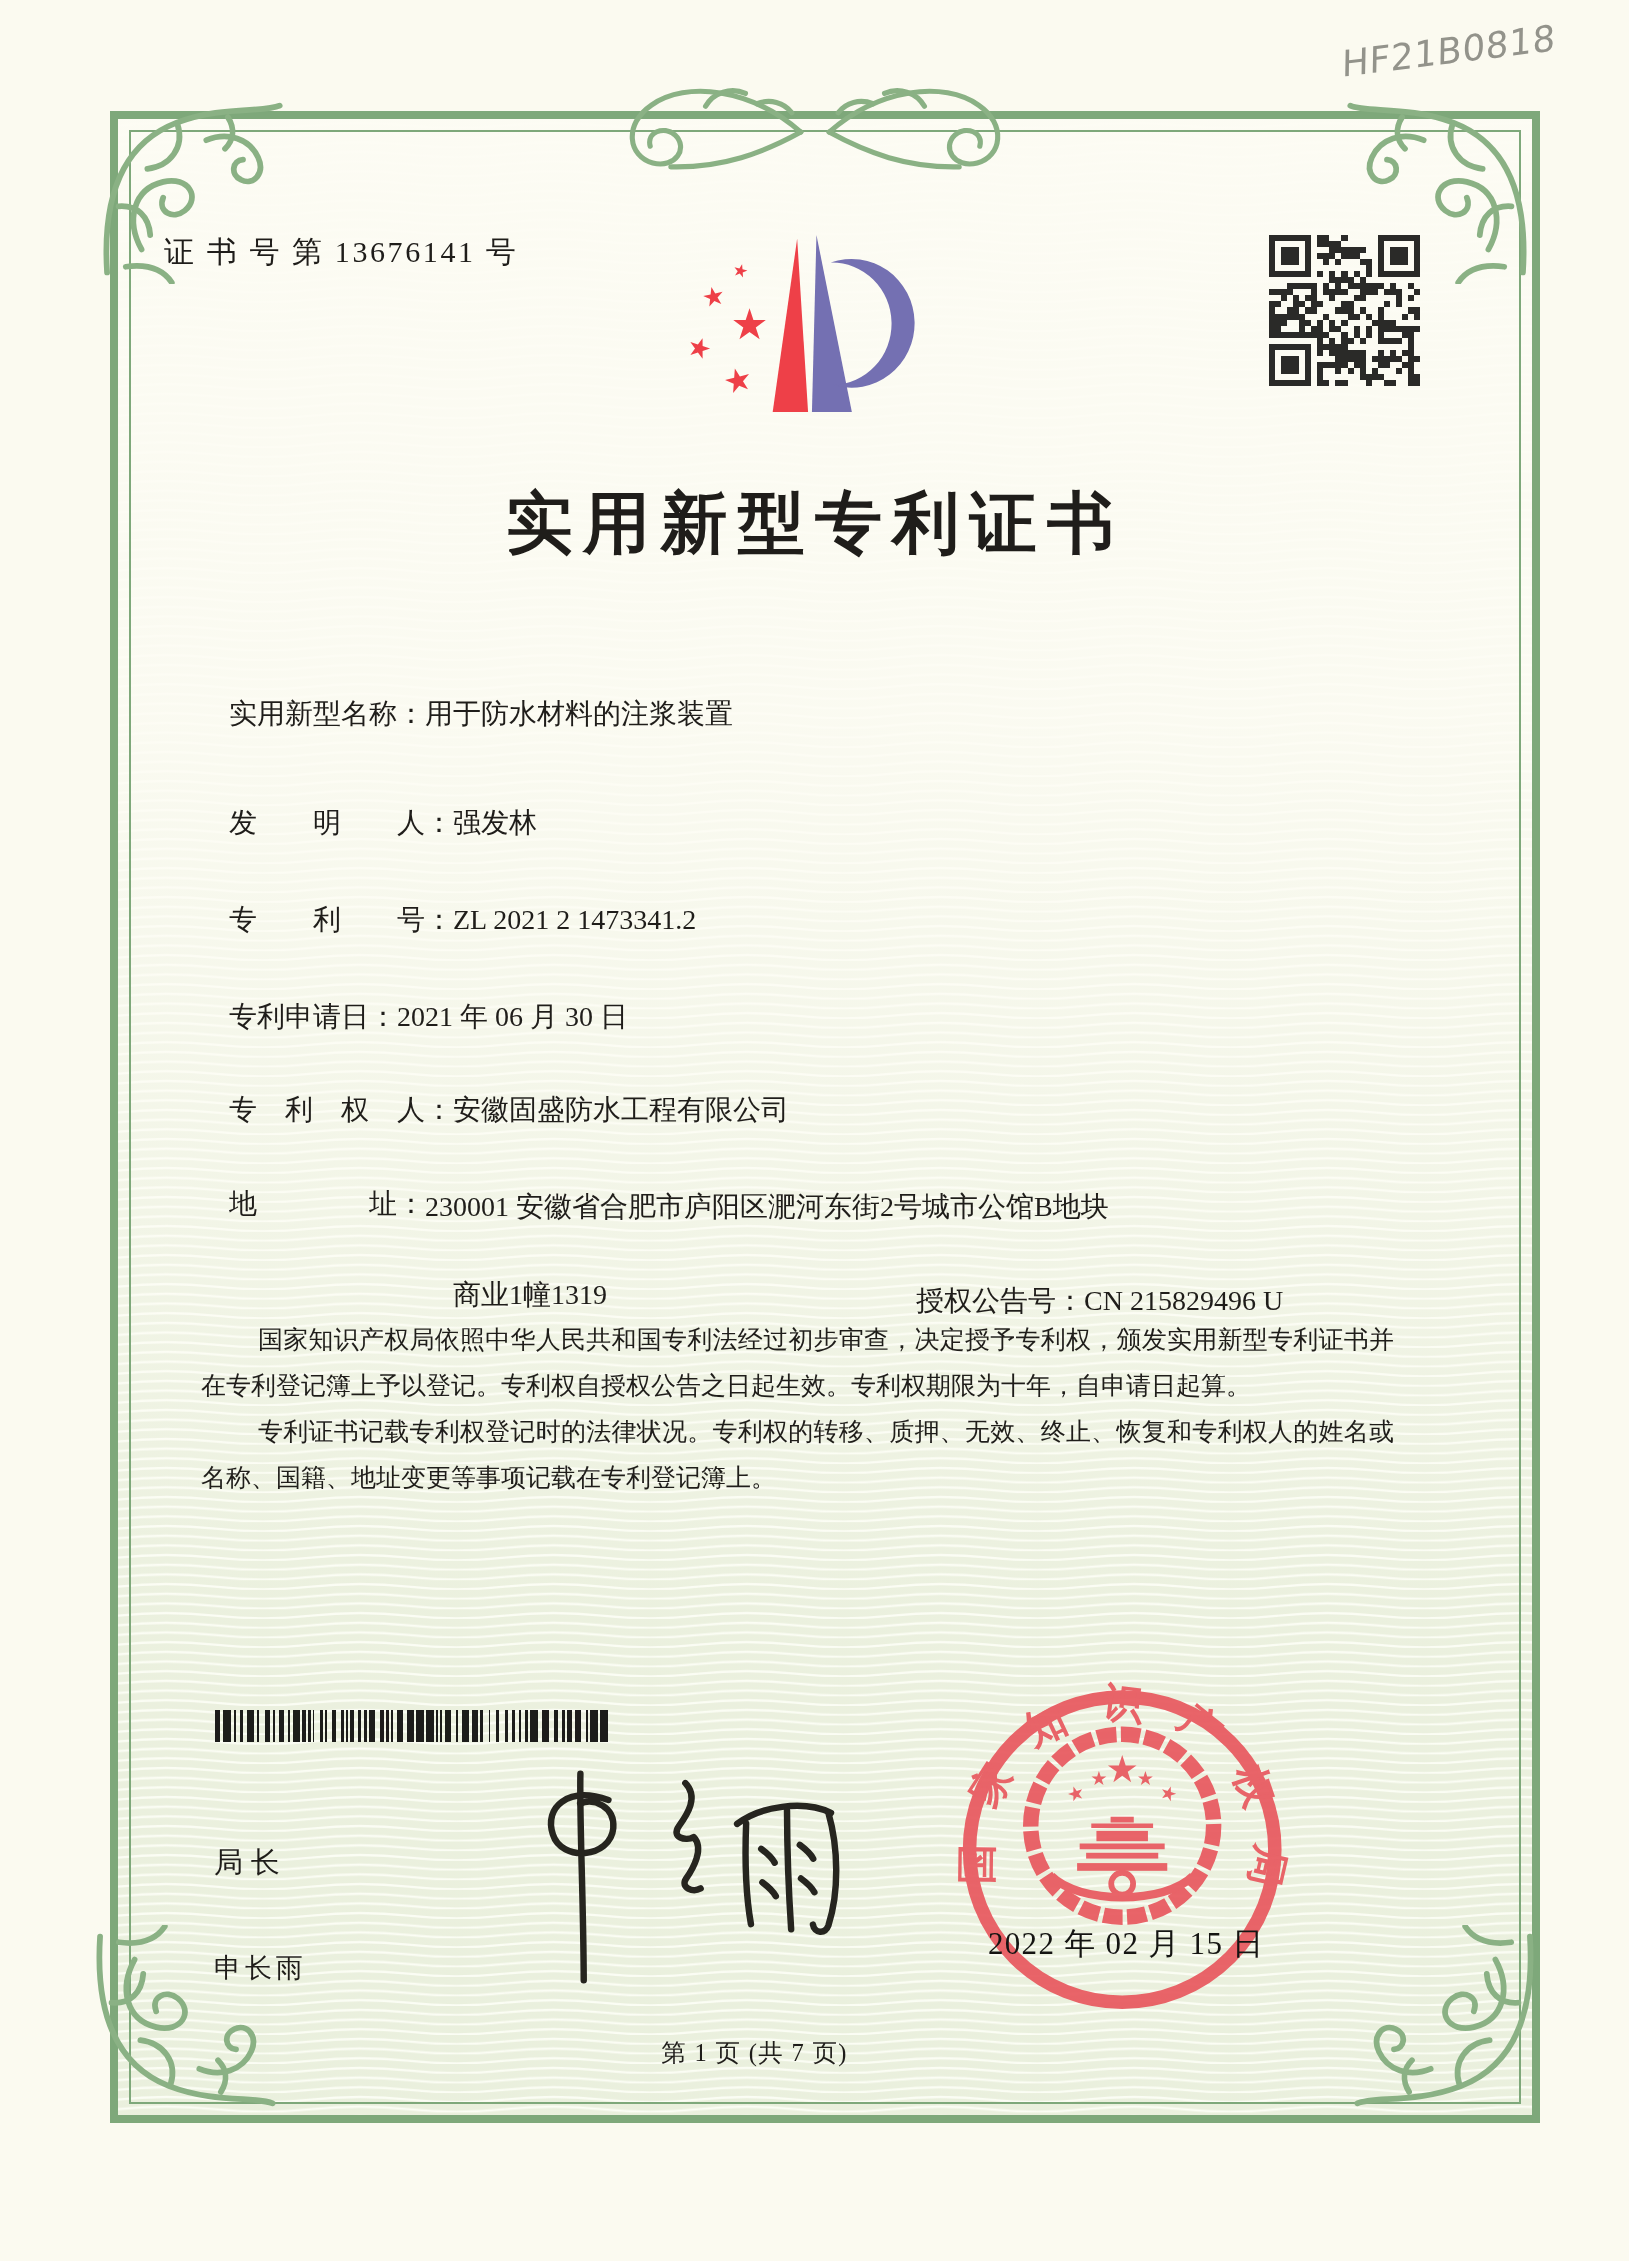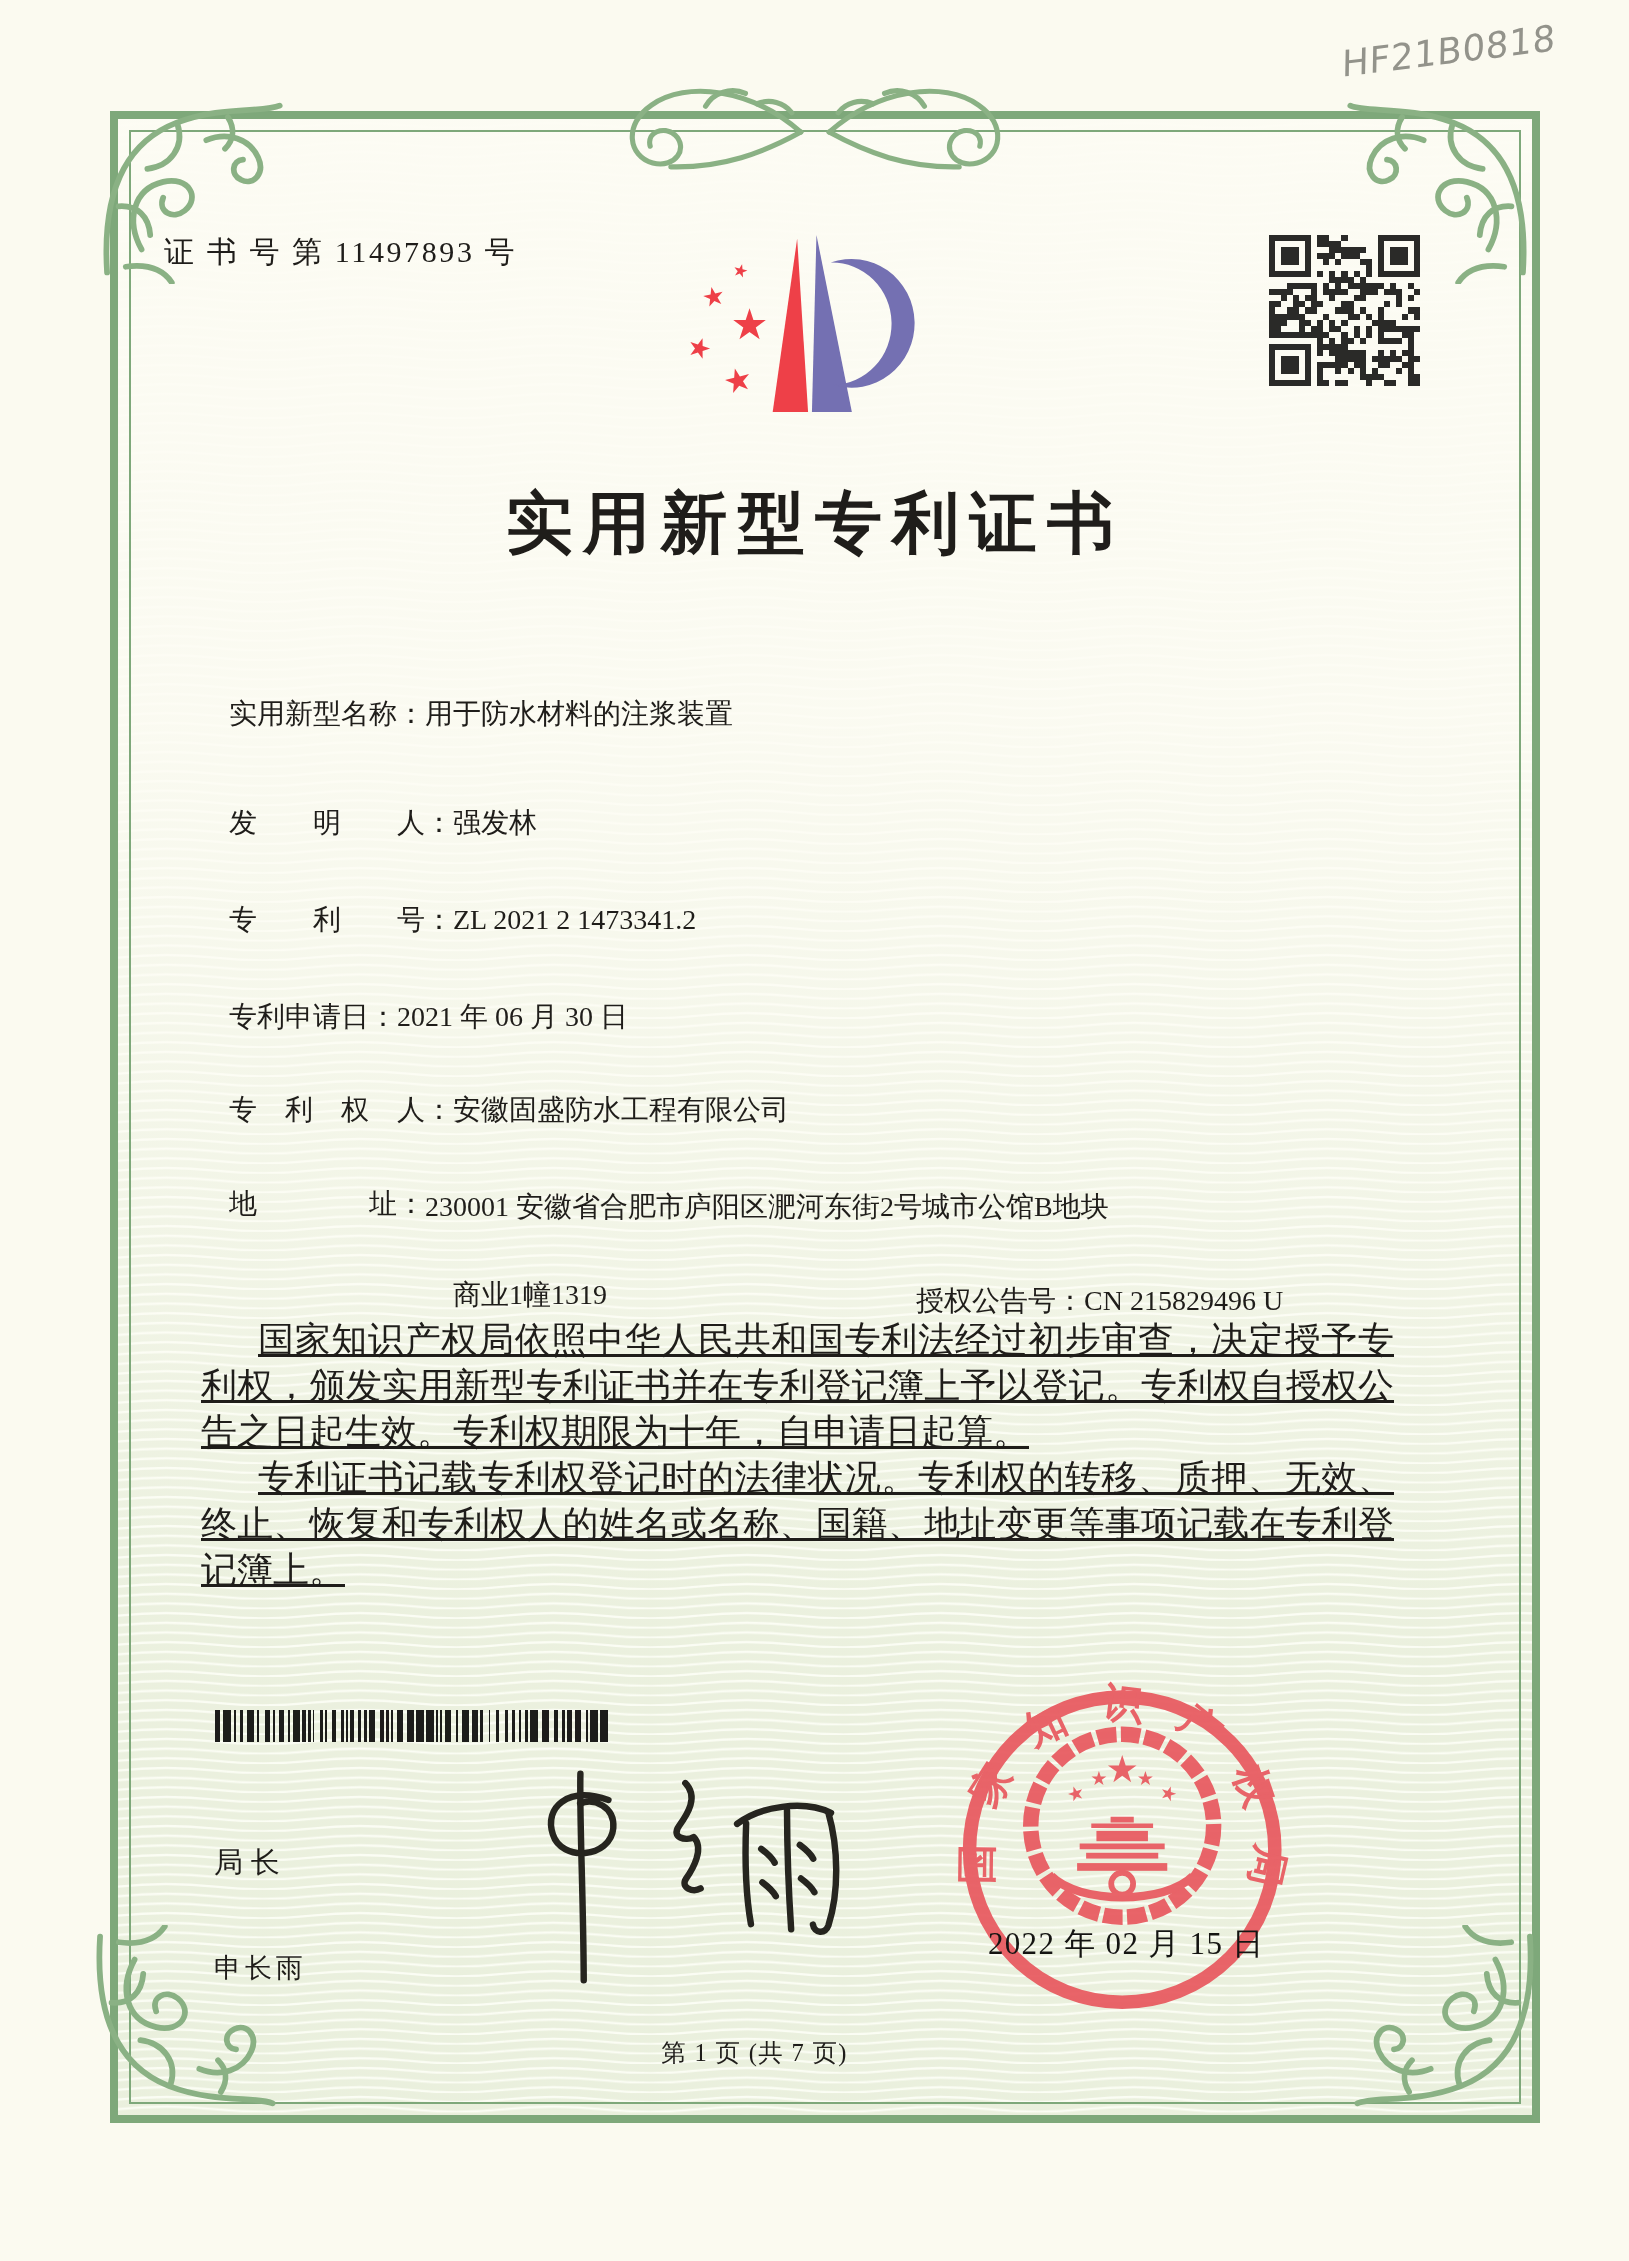--- a/index.html
+++ b/index.html
@@ -47,23 +47,22 @@
   }
   .doc-title{
     left:0;top:478px;width:1630px;text-align:center;
     font-size:67px;font-weight:bold;letter-spacing:10.3px;
   }
   .row{left:201px;font-size:28px;white-space:pre;}
   .row .lab{white-space:pre;}
   .addr-val{display:inline-block;vertical-align:top;white-space:pre;line-height:44px;}
   .grant-no{left:888px;}
   .body-text{
-    left:201px;top:1317px;width:1193px;font-size:36px;line-height:46px;
+    left:201px;top:1317px;width:1193px;font-size:25px;line-height:46px;
     text-align:justify;
-    text-decoration:underline;
   }
   .body-text p{margin:0;text-indent:57px;}
   .barcode{left:213px;top:1710px;width:400px;height:32px;}
   .director-role{left:214px;top:1843px;font-size:29px;letter-spacing:7.7px;}
   .director-name{left:214px;top:1914px;font-size:27px;letter-spacing:3.9px;margin-top:36px;}
   .sig{left:535px;top:1763px;}
   .seal{left:947px;top:1671px;}
   .seal-date{left:988px;top:1923px;font-size:31px;letter-spacing:1.3px;color:#141412;}
   .page-num{left:0;top:2036px;width:1509px;text-align:center;font-size:24.5px;letter-spacing:1.3px;}
   .back-note{left:0;top:2170px;width:1509px;text-align:center;font-size:28px;letter-spacing:6.4px;}
@@ -122,21 +121,21 @@
   <svg class="orn" style="left:1353px;top:1925px;transform:scale(-1,-1)" width="187" height="187" viewBox="0 0 260 260">
       <use href="#flourish"></use>
     </svg>
   <svg class="orn" style="left:609px;top:70px" width="206" height="110" viewBox="0 0 320 170">
       <use href="#scrollh"></use>
     </svg>
   <svg class="orn" style="left:815px;top:70px;transform:scaleX(-1)" width="206" height="110" viewBox="0 0 320 170">
       <use href="#scrollh"></use>
     </svg>
 
-  <div class="abs cert-no">证 书 号 第 11497893 号</div>
+  <div class="abs cert-no">证 书 号 第 13676141 号</div>
 
   <svg class="abs logo" width="251" height="213" viewBox="0 0 390 330">
     <g fill="#ee4048">
       <text x="108" y="88" font-size="27" text-anchor="middle" dominant-baseline="central" transform="rotate(14 108 88)">★</text>
       <text x="66" y="128" font-size="40" text-anchor="middle" dominant-baseline="central" transform="rotate(-12 66 128)">★</text>
       <text x="122" y="172" font-size="66" text-anchor="middle" dominant-baseline="central">★</text>
       <text x="44" y="208" font-size="42" text-anchor="middle" dominant-baseline="central" transform="rotate(18 44 208)">★</text>
       <text x="104" y="258" font-size="50" text-anchor="middle" dominant-baseline="central" transform="rotate(-14 104 258)">★</text>
     </g>
     <path fill="#ee4048" d="M196 38 L213 307 L158 307 Z"></path>

